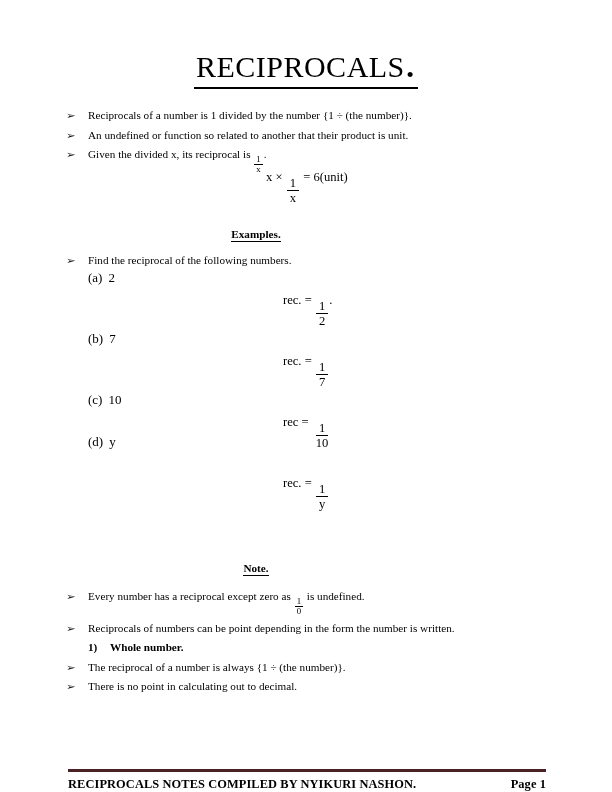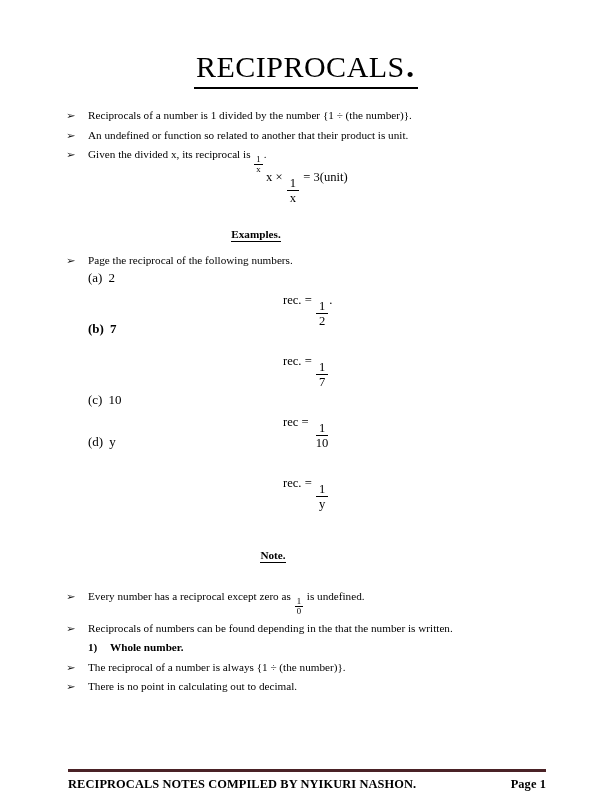--- a/index.html
+++ b/index.html
@@ -197,45 +197,45 @@
             <span class="den">x</span>
           </span><span>.</span></span>
     </div>
 
   </div>
 
   <div class="display-eq" style="top:146px; left:266px;">
     <span>x × </span><span class="frac frac-lg">
         <span class="num">1</span>
         <span class="den">x</span>
-      </span><span> = 3(unit)</span>
+      </span><span> = 6(unit)</span>
   </div>
 
   <div class="center-heading" style="top:204px;">
     <span>Examples.</span>
   </div>
 
   <div class="bullet-list" style="top:229px;">
     <div class="bullet-row">
       <span class="bullet-mark">➢</span>
-      <span class="bullet-text">Page the reciprocal of the following numbers.</span>
+      <span class="bullet-text">Find the reciprocal of the following numbers.</span>
     </div>
   </div>
 
   <div class="sub-item" style="top:245px;">
     <span class="letter">(a)</span><span>2</span>
   </div>
   <div class="display-eq" style="top:269px; left:283px;">
     <span>rec. = </span><span class="frac frac-lg">
         <span class="num">1</span>
         <span class="den">2</span>
       </span><span>.</span>
   </div>
 
-  <div class="sub-item" style="top:296px;font-weight:bold;">
+  <div class="sub-item" style="top:306px;">
     <span class="letter">(b)</span><span>7</span>
   </div>
   <div class="display-eq" style="top:330px; left:283px;">
     <span>rec. = </span><span class="frac frac-lg">
         <span class="num">1</span>
         <span class="den">7</span>
       </span><span></span>
   </div>
 
   <div class="sub-item" style="top:367px;">
@@ -251,37 +251,37 @@
   <div class="sub-item" style="top:409px;">
     <span class="letter">(d)</span><span>y</span>
   </div>
   <div class="display-eq" style="top:452px; left:283px;">
     <span>rec. = </span><span class="frac frac-lg">
         <span class="num">1</span>
         <span class="den">y</span>
       </span><span></span>
   </div>
 
-  <div class="center-heading" style="top:525px;padding-left:17px;">
+  <div class="center-heading" style="top:538px;">
     <span>Note.</span>
   </div>
 
   <div class="bullet-list" style="top:565px;">
 
     <div class="bullet-row">
       <span class="bullet-mark">➢</span>
       <span class="bullet-text"><span>Every number has a reciprocal except zero as </span><span class="frac">
             <span class="num">1</span>
             <span class="den">0</span>
           </span><span> is undefined.</span></span>
     </div>
 
     <div class="bullet-row">
       <span class="bullet-mark">➢</span>
-      <span class="bullet-text">Reciprocals of numbers can be found depending in the that the number is written.</span>
+      <span class="bullet-text">Reciprocals of numbers can be point depending in the form the number is written.</span>
     </div>
 
     <div class="numbered-sub">
       <span class="num-mark">1)</span>
       <span>Whole number.</span>
     </div>
 
     <div class="bullet-row">
       <span class="bullet-mark">➢</span>
       <span class="bullet-text">The reciprocal of a number is always {1 ÷ (the number)}.</span>

